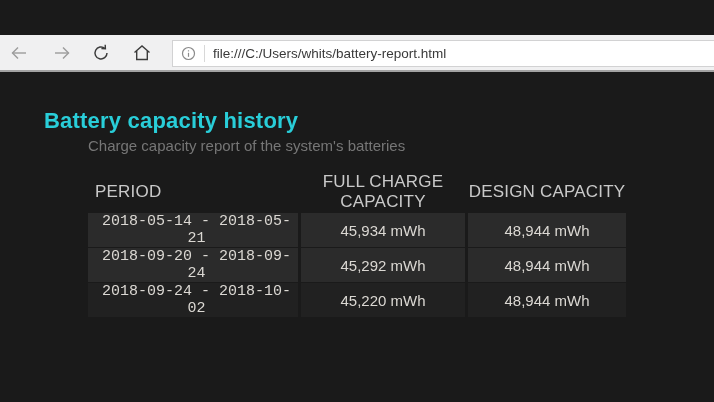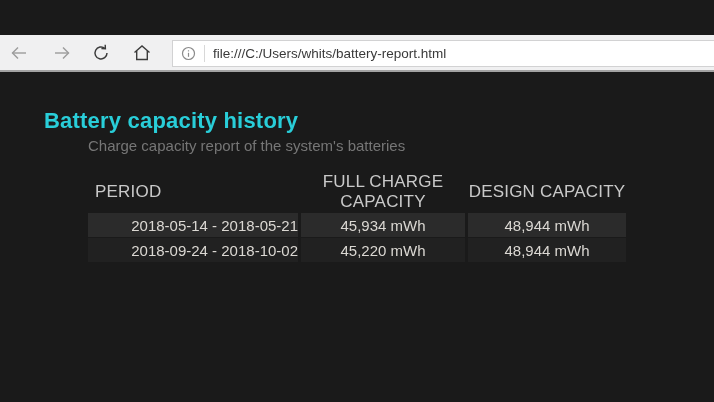--- a/index.html
+++ b/index.html
@@ -50,21 +50,21 @@
   .page .subtitle { margin:3px 0 0 88px; font-size:15px;
           color:var(--subtitle,#767676); }
   table.cap { margin:17px 0 0 85px; border-collapse:separate;
           border-spacing:3px 1px; table-layout:fixed; }
   col.c1 { width:210px; } col.c2 { width:164px; } col.c3 { width:158px; }
   th { height:24px; font-size:17px; font-weight:400; letter-spacing:0.2px;
        color:var(--th-text,#c9c9c9); text-align:center; vertical-align:middle; }
   th.period { text-align:left; padding-left:7px; }
   td { height:24px; font-size:15px; color:var(--cell-text,#dbd8d3);
        text-align:center; vertical-align:middle; }
-  td.period { text-align:right; padding-left:7px; }
+  td.period { text-align:center; padding-left:7px;font-family:Liberation Mono, monospace; }
   tr.odd  td { background:var(--row-odd,#2b2b2b); }
   tr.even td { background:var(--row-even,#212121); }
 
   svg { display:block; }
 </style>
 </head>
 <body>
 
 <div class="tabbar">
   <div class="topline"></div>
@@ -182,20 +182,25 @@
         <th>FULL CHARGE CAPACITY</th>
         <th>DESIGN CAPACITY</th>
       </tr>
     </thead>
     <tbody>
         <tr class="odd">
           <td class="period">2018-05-14 - 2018-05-21</td>
           <td>45,934 mWh</td>
           <td>48,944 mWh</td>
         </tr>
+        <tr class="odd">
+          <td class="period">2018-09-20 - 2018-09-24</td>
+          <td>45,292 mWh</td>
+          <td>48,944 mWh</td>
+        </tr>
         <tr class="even">
           <td class="period">2018-09-24 - 2018-10-02</td>
           <td>45,220 mWh</td>
           <td>48,944 mWh</td>
         </tr>
       </tbody>
   </table>
 </div>
 
 </body></html>

